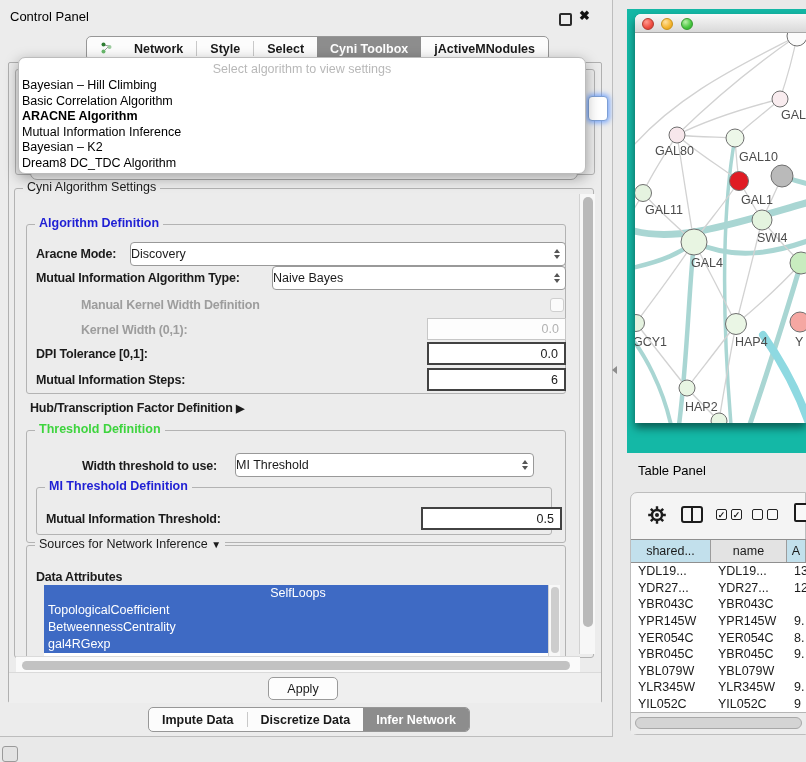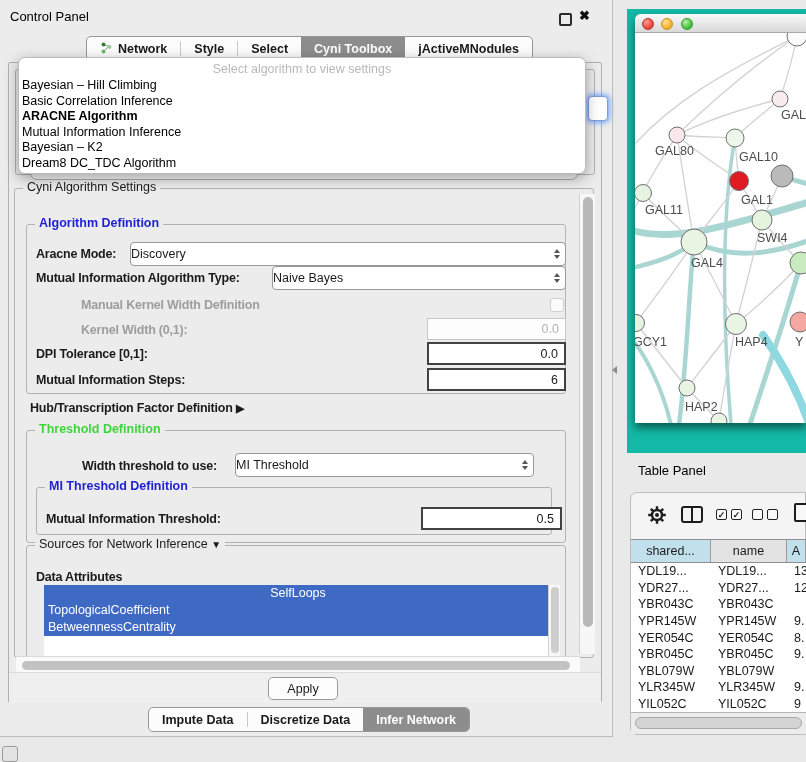--- a/index.html
+++ b/index.html
@@ -6,21 +6,21 @@
     background:#e9e9e9;font-family:"Liberation Sans",sans-serif;color:#1b1b1b;}
   
   .cp{position:absolute;left:0;top:0;width:613px;height:737px;background:#ececec;
       border-right:1px solid #bdbdbd;border-bottom:1px solid #bdbdbd;box-sizing:border-box;}
   .cp-title{position:absolute;left:10px;top:9px;font-size:13px;color:#000;}
   .float-btn{position:absolute;left:559px;top:13px;width:9px;height:9px;border:2px solid #2b2b2b;border-radius:2px;background:#ececec;}
   .close-btn{position:absolute;left:579px;top:8px;font-size:13px;font-weight:bold;color:#111;}
   
   .seg{position:absolute;display:flex;align-items:stretch;height:23px;background:#fcfcfc;
        border:1px solid #979797;border-radius:5px;overflow:hidden;font-size:12.5px;font-weight:bold;}
-  .seg .tab{display:flex;align-items:center;padding:0 13px;gap:5px;color:#1a1a1a;white-space:nowrap;}
+  .seg .tab{display:flex;align-items:center;padding:0 13px;gap:21px;color:#1a1a1a;white-space:nowrap;}
   .seg .tab.sel{background:#8d8d8d;color:#fff;}
   .seg .vsep{width:1px;background:#c9c9c9;margin:4px 0;}
   
   .outer-panel{position:absolute;left:8px;top:62px;width:594px;height:641px;background:#ececec;
        border:1px solid #b0b0b0;border-radius:2px;box-sizing:border-box;}
   .group{position:absolute;border:1px solid #b3b3b3;border-radius:3px;box-sizing:border-box;}
   .gtitle{position:absolute;top:-9px;left:8px;background:#ececec;padding:0 4px;font-size:12.5px;white-space:nowrap;}
   .gtitle.blue{color:#1f1fd4;font-weight:bold;}
   .gtitle.green{color:#3ed43e;font-weight:bold;}
   .lbl{position:absolute;font-size:12.5px;font-weight:bold;color:#1b1b1b;letter-spacing:-0.2px;white-space:nowrap;}
@@ -131,21 +131,21 @@
   <div class="focused-combo"></div>
 
   <div class="bg-combo">
     <span>galFiltered.sif default node</span>
   </div>
 
   <div id="algo-dropdown">
     <div class="dd-ph">Select algorithm to view settings</div>
     <div id="dd-items">
         <div class="dd-item">Bayesian – Hill Climbing</div>
-        <div class="dd-item">Basic Correlation Inference</div>
+        <div class="dd-item">Basic Correlation Algorithm</div>
         <div class="dd-item sel">ARACNE Algorithm</div>
         <div class="dd-item">Mutual Information Inference</div>
         <div class="dd-item">Bayesian – K2</div>
         <div class="dd-item">Dream8 DC_TDC Algorithm</div>
       </div>
   </div>
 
   <div class="group" style="left:14px;top:188px;width:580px;height:470px;">
     <span class="gtitle">Cyni Algorithm Settings</span>
   </div>
@@ -204,20 +204,21 @@
     <span class="gtitle">
       <span>Sources for Network Inference</span>
       <span style="font-size:10px;"> ▼</span>
     </span>
   </div>
   <div class="lbl" style="left:36px;top:570px;">Data Attributes</div>
   <div class="attr-list" id="attr-list">
       <div class="attr-item" style="background: rgb(62, 106, 196); text-align: center;">SelfLoops</div>
       <div class="attr-item" style="background: rgb(62, 106, 196);">TopologicalCoefficient</div>
       <div class="attr-item" style="background: rgb(62, 106, 196);">BetweennessCentrality</div>
+      <div class="attr-item" style="background: rgb(62, 106, 196);">gal4RGexp</div>
     </div>
   <div class="vtrack" style="left:548px;top:585px;width:12px;height:71px;">
     <div class="vthumb" style="left:2px;top:2px;width:8px;height:66px;background:#cdcdcd;"></div>
   </div>
 
   <div class="vtrack" style="left:579px;top:194px;width:16px;height:460px;">
     <div class="vthumb" style="left:3px;top:3px;width:10px;height:430px;"></div>
   </div>
 
   <div class="htrack" style="left:16px;top:656px;width:564px;height:16px;">

